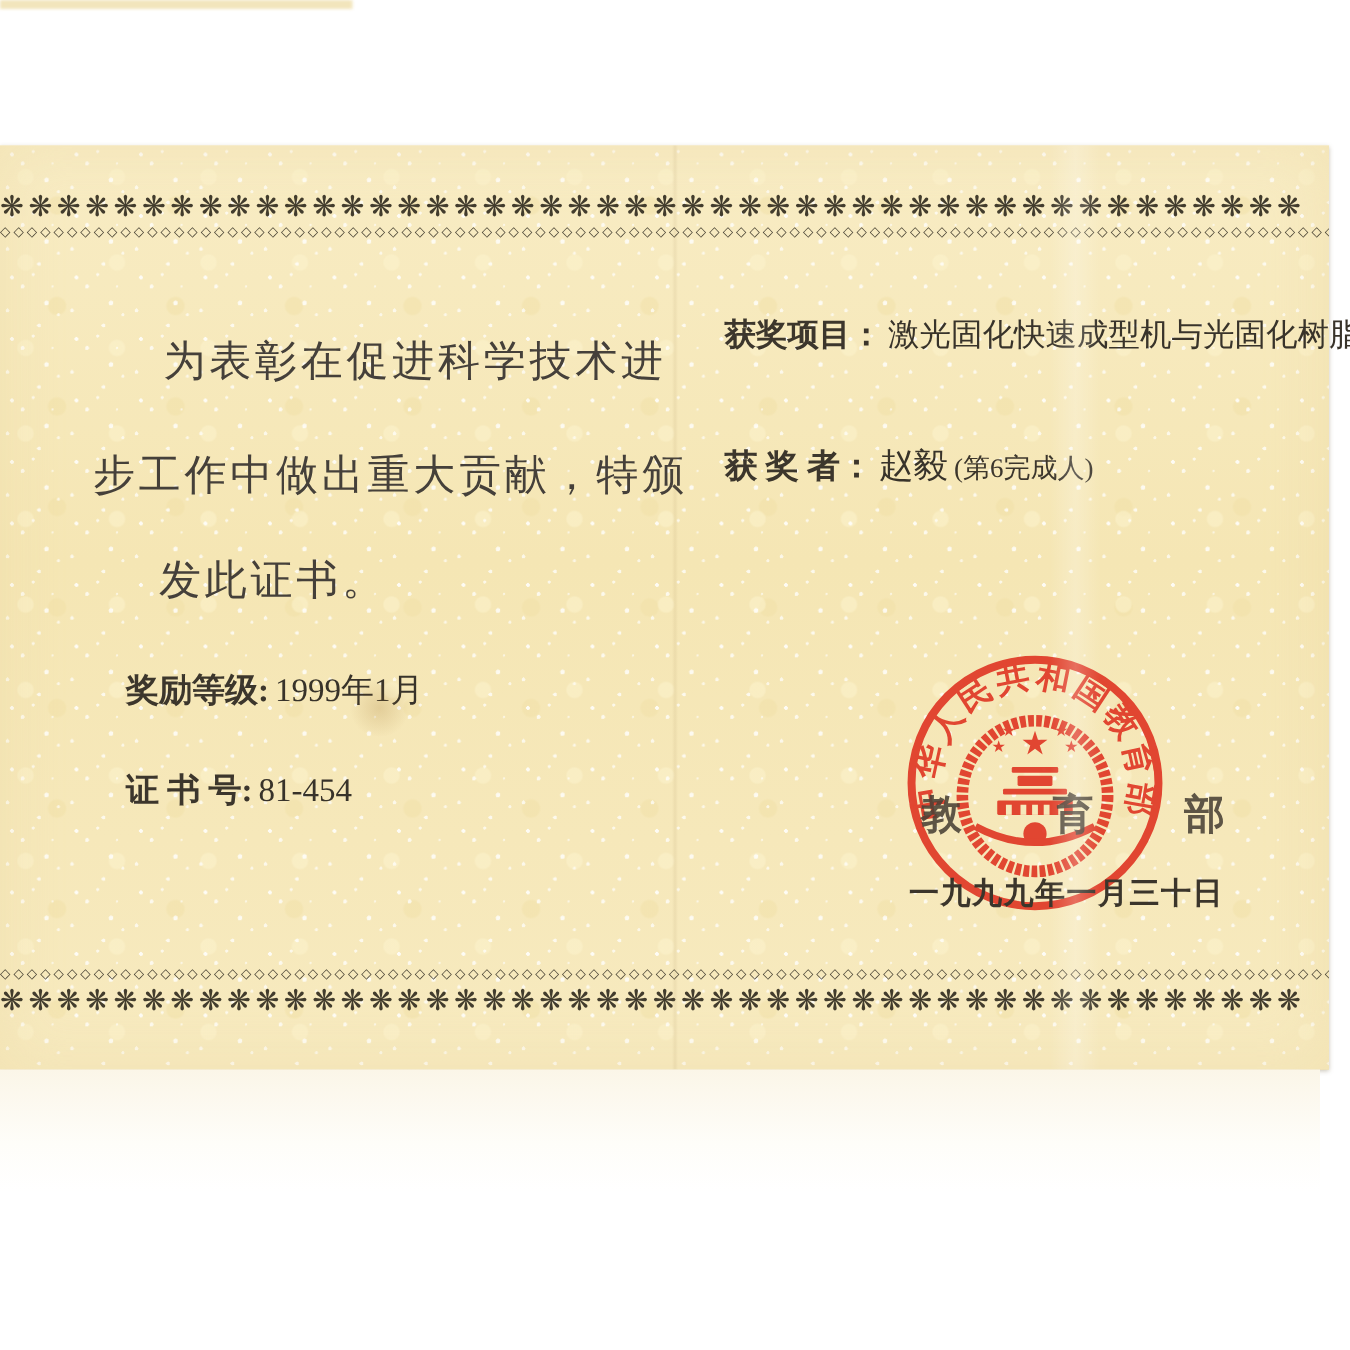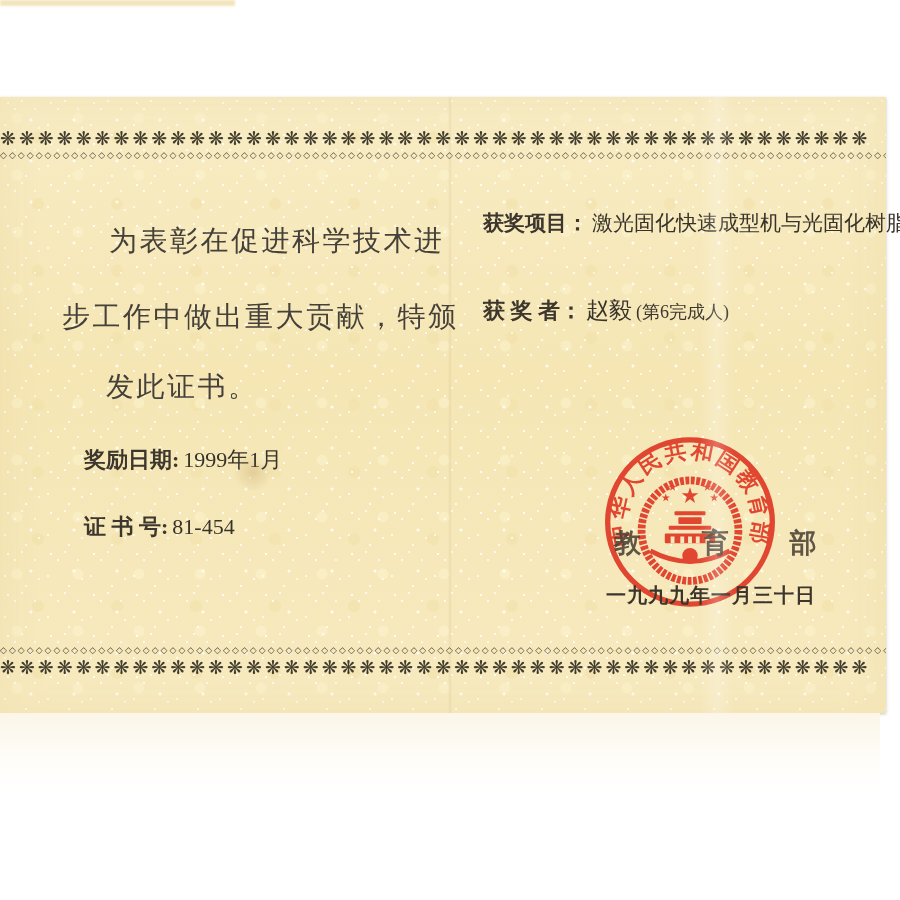--- a/index.html
+++ b/index.html
@@ -71,21 +71,21 @@
   <div class="paper">
 
     <div class="orn-row orn-snow orn-top-snow">❋❋❋❋❋❋❋❋❋❋❋❋❋❋❋❋❋❋❋❋❋❋❋❋❋❋❋❋❋❋❋❋❋❋❋❋❋❋❋❋❋❋❋❋❋❋</div>
     <div class="orn-row orn-diam orn-top-diam">◇◇◇◇◇◇◇◇◇◇◇◇◇◇◇◇◇◇◇◇◇◇◇◇◇◇◇◇◇◇◇◇◇◇◇◇◇◇◇◇◇◇◇◇◇◇◇◇◇◇◇◇◇◇◇◇◇◇◇◇◇◇◇◇◇◇◇◇◇◇◇◇◇◇◇◇◇◇◇◇◇◇◇◇◇◇◇◇◇◇◇◇◇◇◇◇◇◇◇◇</div>
 
     <div class="body-line bl1 cjk">为表彰在促进科学技术进</div>
     <div class="body-line bl2 cjk">步工作中做出重大贡献，特颁</div>
     <div class="body-line bl3 cjk">发此证书。</div>
 
     <div class="field f-award">
-      <span class="label">奖励日期:</span>
+      <span class="label">奖励等级:</span>
       <span class="value">1999年1月</span>
     </div>
 
     <div class="field f-cert">
       <span class="label">证 书 号:</span>
       <span class="value">81-454</span>
     </div>
 
     <div class="field f-project">
       <span class="label">获奖项目：</span>

